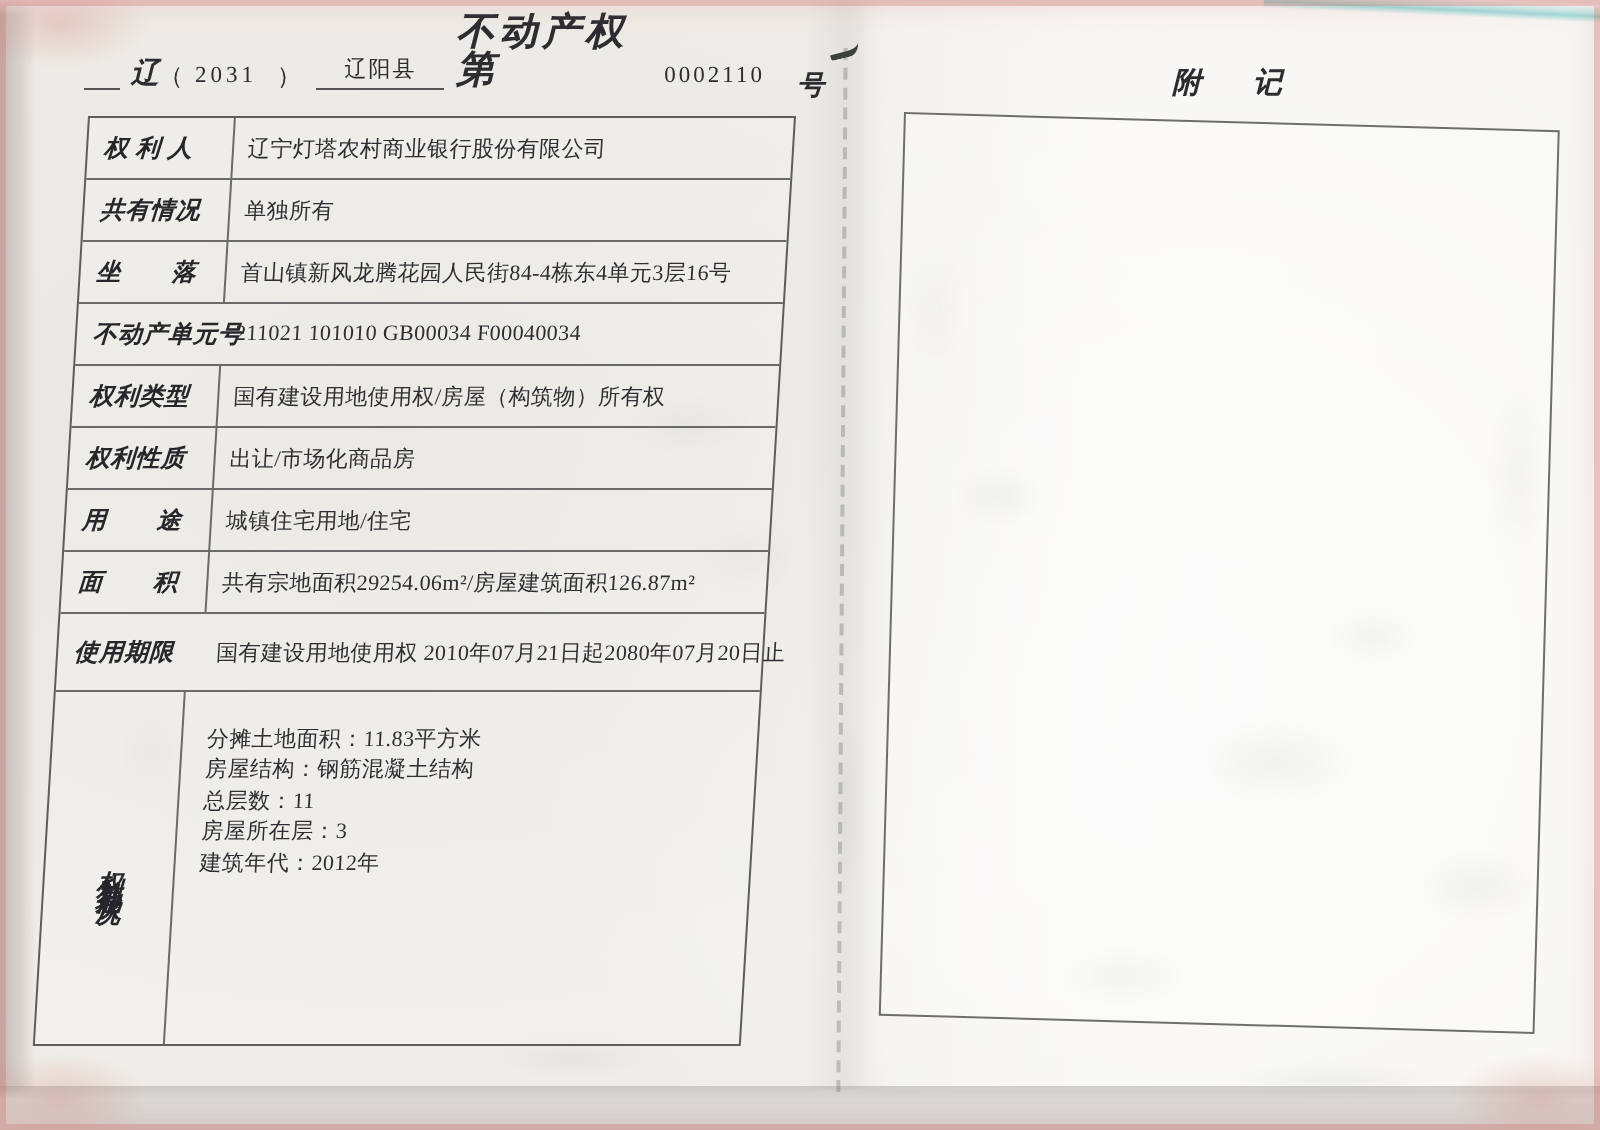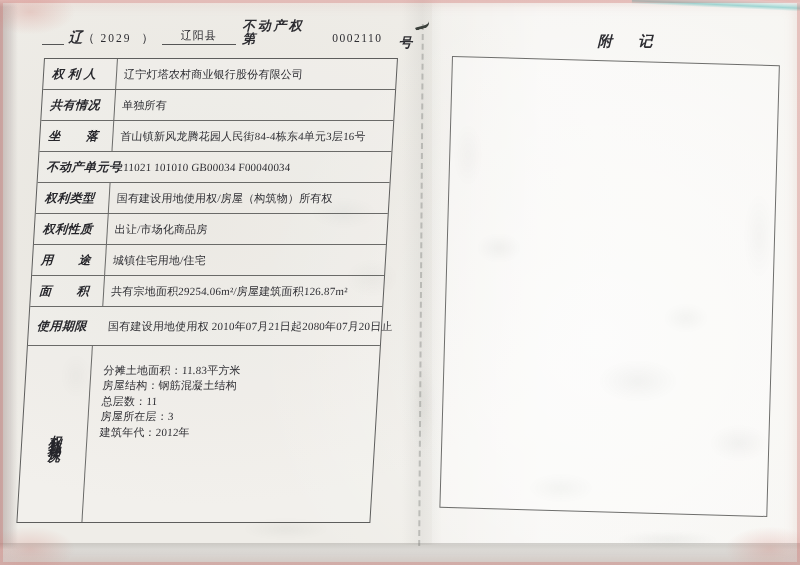--- a/index.html
+++ b/index.html
@@ -41,21 +41,21 @@
     border-bottom:3px solid #3c413c;border-radius:0 0 6px 2px;transform:rotate(-14deg);}
   
   .cert-line{position:absolute;left:42px;top:17px;width:370px;height:28px;
     display:flex;align-items:flex-end;color:#2c2c31;}
   .blank-u{width:22px;border-bottom:1.2px solid #555;height:12px;}
   .prov{font-size:14px;font-weight:bold;font-style:italic;margin-left:5px;line-height:1;}
   .paren{font-size:12px;line-height:1.1;}
   .year{font-size:11.5px;letter-spacing:2px;padding:0 10px 1px 6px;}
   .county-u{width:76px;border-bottom:1.2px solid #555;text-align:center;margin-left:8px;
     font-size:11px;letter-spacing:1px;padding-bottom:3px;line-height:1;}
-  .cert-label{font-size:13px;font-weight:bold;font-style:italic;letter-spacing:2.5px;
+  .cert-label{font-size:19px;font-weight:bold;font-style:italic;letter-spacing:2.5px;
     margin-left:6px;line-height:1;}
   .cert-num{font-size:11.5px;letter-spacing:1.5px;margin-left:14px;padding-bottom:1px;}
   .suffix{font-size:13.5px;font-weight:bold;font-style:italic;margin-left:16px;margin-bottom:-4px;line-height:1;}
   
   .cert-table{position:absolute;left:44px;top:58px;width:352px;
     transform:skewX(-3.4deg);transform-origin:top left;
     border:1.3px solid #5d5d5c;background:rgba(255,255,255,.18);color:#2e2e33;}
   .row{display:flex;border-bottom:1px solid #6a6a68;height:30px;}
   .row.r9{height:38px;}
   .row.tall{height:176px;border-bottom:none;}
@@ -64,21 +64,21 @@
     font-size:12px;font-weight:bold;font-style:italic;letter-spacing:.5px;
     white-space:pre;color:#26262b;border-right:1px solid #6a6a68;}
   .row.no-div .cell.label{border-right:none;}
   .cell.value{flex:1;padding-left:7px;font-size:11px;white-space:nowrap;letter-spacing:.2px;}
   .row.tall .cell.label{justify-content:center;padding-left:0;}
   .v-label{writing-mode:vertical-rl;text-orientation:upright;letter-spacing:3px;
     font-size:12.5px;font-weight:bold;font-style:italic;white-space:pre;}
   .row.tall .cell.value{display:block;padding-top:17px;padding-left:12px;}
   .row.tall .line{font-size:11px;line-height:15.4px;white-space:nowrap;}
   
-  .appendix-title{position:absolute;left:560px;top:32px;width:130px;text-align:center;
+  .appendix-title{position:absolute;left:560px;top:32px;width:130px;text-align:left;
     font-size:14.5px;font-weight:bold;font-style:italic;letter-spacing:26px;text-indent:26px;
     color:#2c2c31;}
   .appendix-box{position:absolute;left:452px;top:56px;width:326px;height:450px;
     transform:rotate(1.6deg);transform-origin:top left;
     border:1.4px solid #6e6e6c;background:rgba(255,255,255,.3);}
   
   .smudge{position:absolute;border-radius:50%;filter:blur(2px);pointer-events:none;
     background:radial-gradient(closest-side, rgba(118,124,118,.55), transparent 72%);}
 </style>
 </head>
@@ -93,21 +93,21 @@
   <div class="cyan-sliver"></div>
 
   <div class="fold-shadow"></div>
   <div class="fold"></div>
   <div class="fold-hook"></div>
 
   <div class="cert-line">
     <span class="blank-u"></span>
     <span class="prov">辽</span>
     <span class="paren">（</span>
-    <span class="year">2029</span>
+    <span class="year">2031</span>
     <span class="paren">）</span>
     <span class="county-u">辽阳县</span>
     <span class="cert-label">不动产权第</span>
     <span class="cert-num">0002110</span>
     <span class="suffix">号</span>
   </div>
 
   <div class="cert-table">
     <div class="row">
       <div class="cell label">权 利 人</div>

